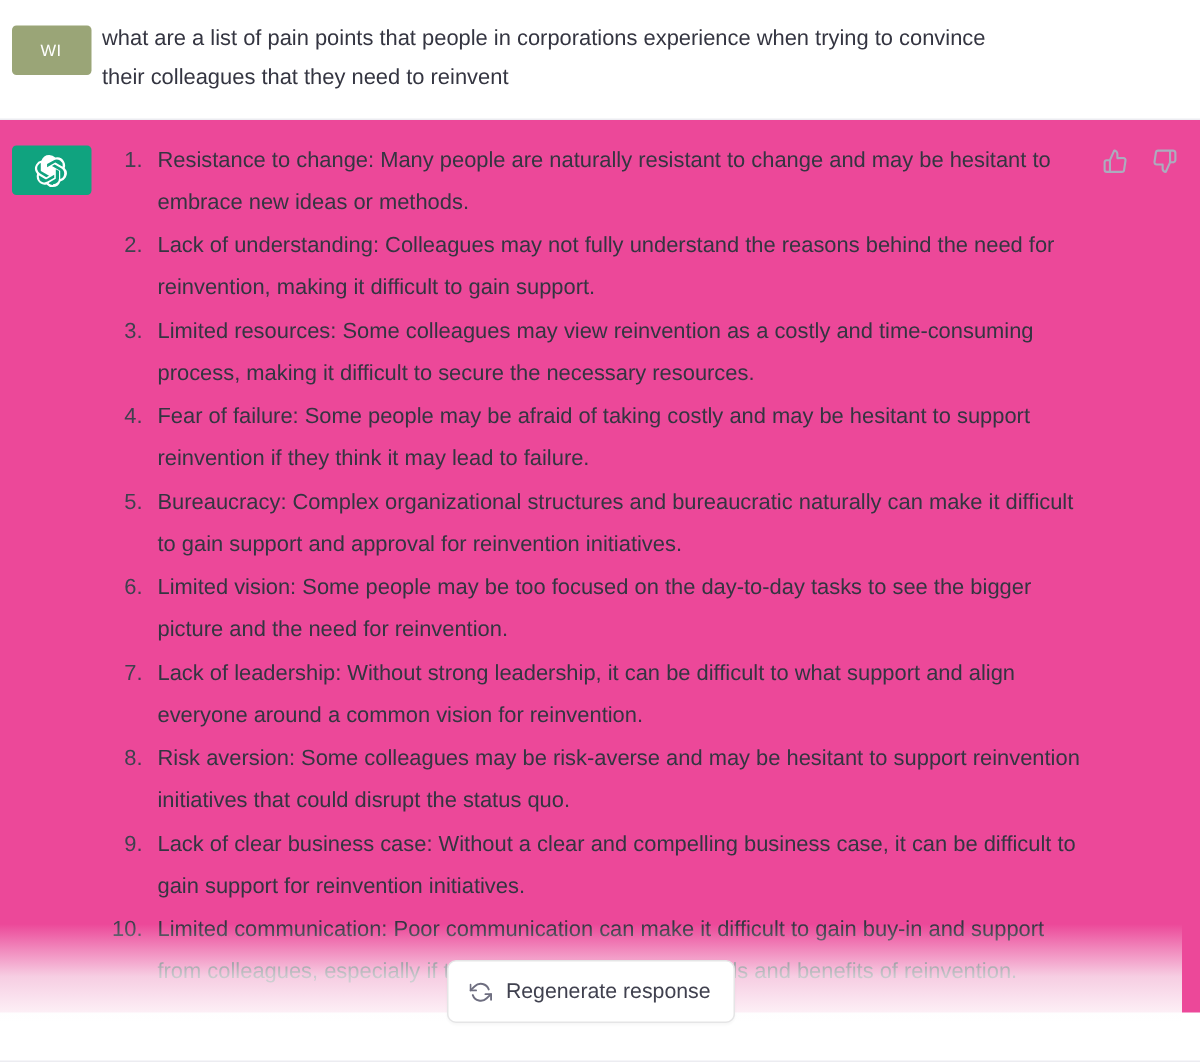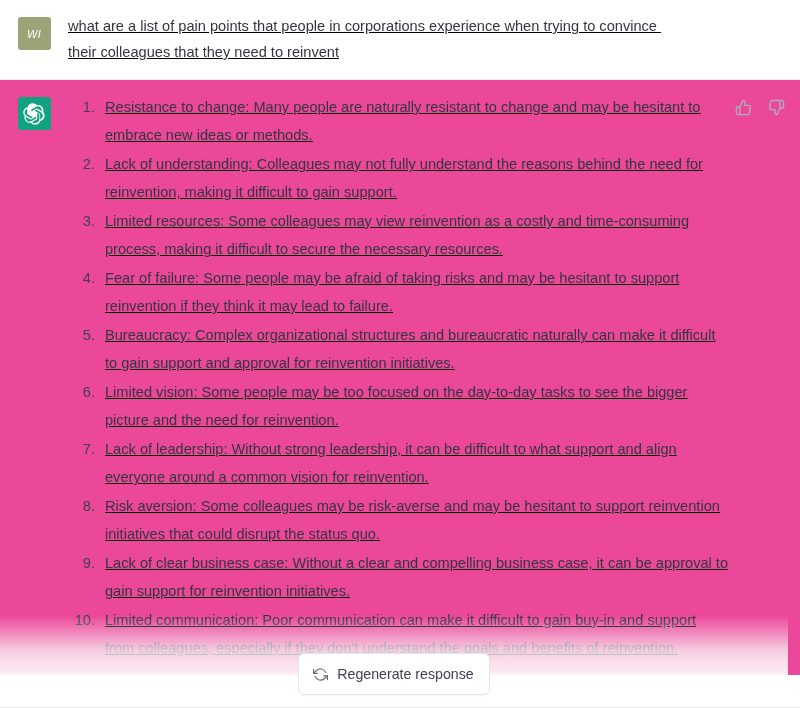--- a/index.html
+++ b/index.html
@@ -43,29 +43,28 @@
 
   .avatar-col {
     width: 68px;
     min-width: 68px;
     display: flex;
     justify-content: center;
     padding-top: 4px;
   }
 
   .avatar {
-    width: 33px;
+    width: 53px;
     height: 33px;
     border-radius: 3px;
     display: flex;
     align-items: center;
     justify-content: center;
     overflow: hidden;
     flex: none;
-    font-style: italic;
   }
   .avatar.user-avatar {
     background: #9aa577;
     color: #ffffff;
     font-size: 11px;
     letter-spacing: 0.3px;
     font-weight: 400;
   }
   .avatar.bot-avatar {
     background: #10a37f;
@@ -74,21 +73,20 @@
     width: 22px;
     height: 22px;
     display: block;
   }
 
   .content-col {
     flex: 1;
     position: relative;
     padding-right: 28px;
     min-width: 0;
-    text-decoration: underline;
   }
 
   
   .user-text {
     color: #343541;
     font-size: 14.6px;
     line-height: 26px;
     max-width: 600px;
     word-wrap: break-word;
     white-space: pre-wrap;
@@ -151,21 +149,21 @@
   }
 
   
   .bottom-bar {
     position: absolute;
     left: 0;
     right: 12px;
     bottom: 0;
     height: 92px;
     display: flex;
-    align-items: center;
+    align-items: flex-start;
     justify-content: center;
     padding-top: 24px;
     box-sizing: border-box;
     background: linear-gradient(to bottom,
                 rgba(247,247,248,0) 0%,
                 rgba(250,250,251,0.75) 38%,
                 rgba(255,255,255,0.97) 72%,
                 #ffffff 100%);
     pointer-events: none;
   }
@@ -235,26 +233,26 @@
           <svg viewBox="0 0 24 24" fill="none" stroke="currentColor" stroke-width="2" stroke-linecap="round" stroke-linejoin="round" aria-hidden="true">
             <path d="M10 15v4a3 3 0 0 0 3 3l4-9V2H5.72a2 2 0 0 0-2 1.7l-1.38 9a2 2 0 0 0 2 2.3zm7-13h2.67A2.31 2.31 0 0 1 22 4v7a2.31 2.31 0 0 1-2.33 2H17"></path>
           </svg>
         </button>
       </div>
 
       <ol class="answer-list">
         <li>Resistance to change: Many people are naturally resistant to change and may be hesitant to embrace new ideas or methods.</li>
         <li>Lack of understanding: Colleagues may not fully understand the reasons behind the need for reinvention, making it difficult to gain support.</li>
         <li>Limited resources: Some colleagues may view reinvention as a costly and time-consuming process, making it difficult to secure the necessary resources.</li>
-        <li>Fear of failure: Some people may be afraid of taking risks and may be hesitant to support reinvention if they think it may lead to failure.</li>
+        <li>Fear of failure: Some people may be afraid of taking costly and may be hesitant to support reinvention if they think it may lead to failure.</li>
         <li>Bureaucracy: Complex organizational structures and bureaucratic naturally can make it difficult to gain support and approval for reinvention initiatives.</li>
         <li>Limited vision: Some people may be too focused on the day-to-day tasks to see the bigger picture and the need for reinvention.</li>
         <li>Lack of leadership: Without strong leadership, it can be difficult to what support and align everyone around a common vision for reinvention.</li>
         <li>Risk aversion: Some colleagues may be risk-averse and may be hesitant to support reinvention initiatives that could disrupt the status quo.</li>
-        <li>Lack of clear business case: Without a clear and compelling business case, it can be approval to gain support for reinvention initiatives.</li>
+        <li>Lack of clear business case: Without a clear and compelling business case, it can be difficult to gain support for reinvention initiatives.</li>
         <li>Limited communication: Poor communication can make it difficult to gain buy-in and support from colleagues, especially if they don't understand the goals and benefits of reinvention.</li>
       </ol>
     </div>
   </div>
 
   <div class="bottom-bar">
     <button class="regen-btn">
       <span style="display:flex;">
         <svg viewBox="0 0 24 24" fill="none" stroke="currentColor" stroke-width="2" stroke-linecap="round" stroke-linejoin="round" aria-hidden="true">
           <polyline points="1 4 1 10 7 10"></polyline>

